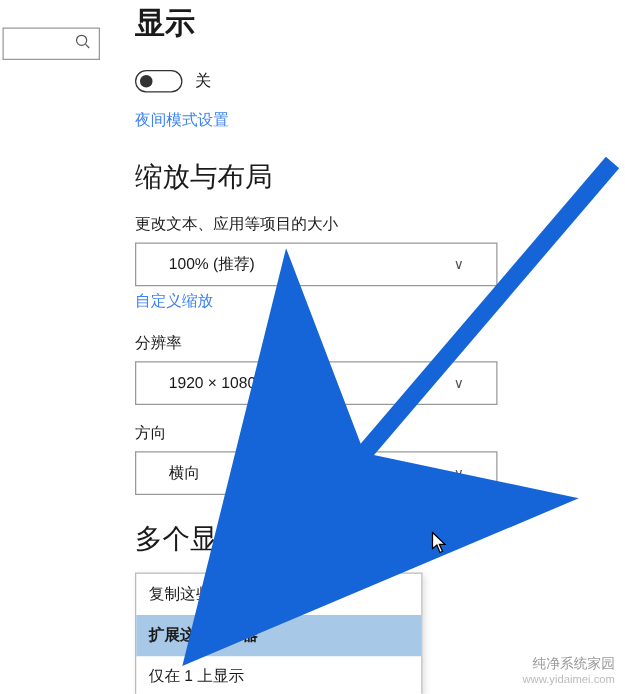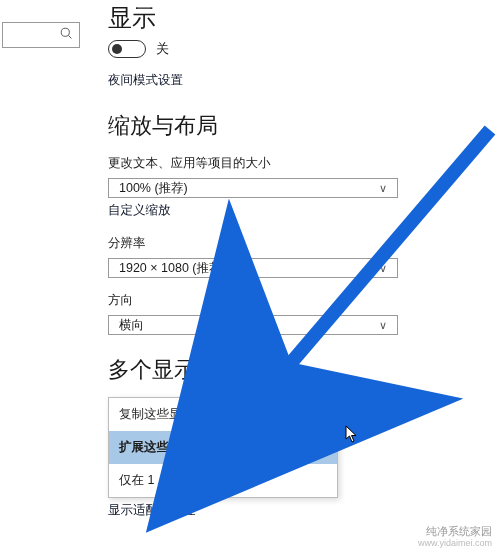--- a/index.html
+++ b/index.html
@@ -26,22 +26,22 @@
     justify-content: flex-end;
     padding-right: 6px;
   }
   .main {
     margin-left: 108px;
     padding-top: 0px;
     padding-right: 20px;
   }
   h1 {
     font-size: 24px;
-    font-weight: 400;
-    margin: 0 0 6px 0;
+    font-weight: 700;
+    margin: 0 0 22px 0;
     padding-top: 2px;
   }
   h2 {
     font-size: 22px;
     font-weight: 500;
     margin: 20px 0 12px 0;
   }
   .toggle-row {
     display: flex;
     align-items: center;
@@ -58,38 +58,38 @@
   }
   .toggle::after {
     content: "";
     position: absolute;
     left: 3px; top: 3px;
     width: 10px; height: 10px;
     background: #333;
     border-radius: 50%;
   }
   .link {
-    color: #0f172a;
+    color: #3b82f6;
     font-size: 12.5px;
     cursor: pointer;
     display: inline-block;
     margin: 4px 0 2px 0;
   }
   .label {
     font-size: 12.5px;
     margin: 14px 0 6px 0;
   }
   .select {
     width: 290px;
-    height: 20px;
+    height: 35px;
     border: 1px solid #999;
     display: flex;
     align-items: center;
     justify-content: space-between;
-    padding: 0 10px;
+    padding: 0 26px;
     font-size: 12.5px;
     cursor: pointer;
     background: #fff;
   }
   .chevron {
     font-size: 11px;
     color: #555;
   }
   .dropdown {
     width: 230px;

